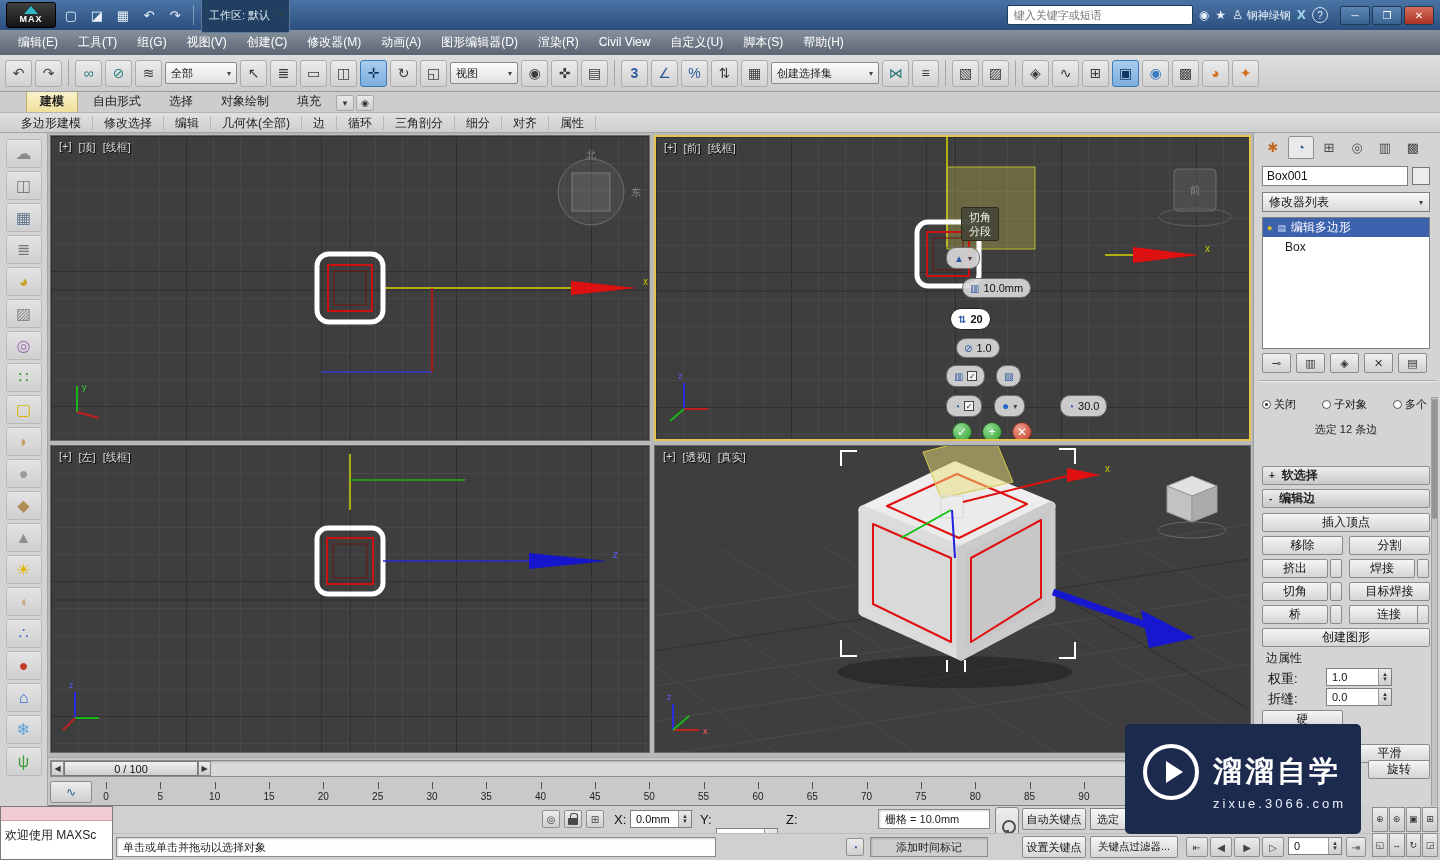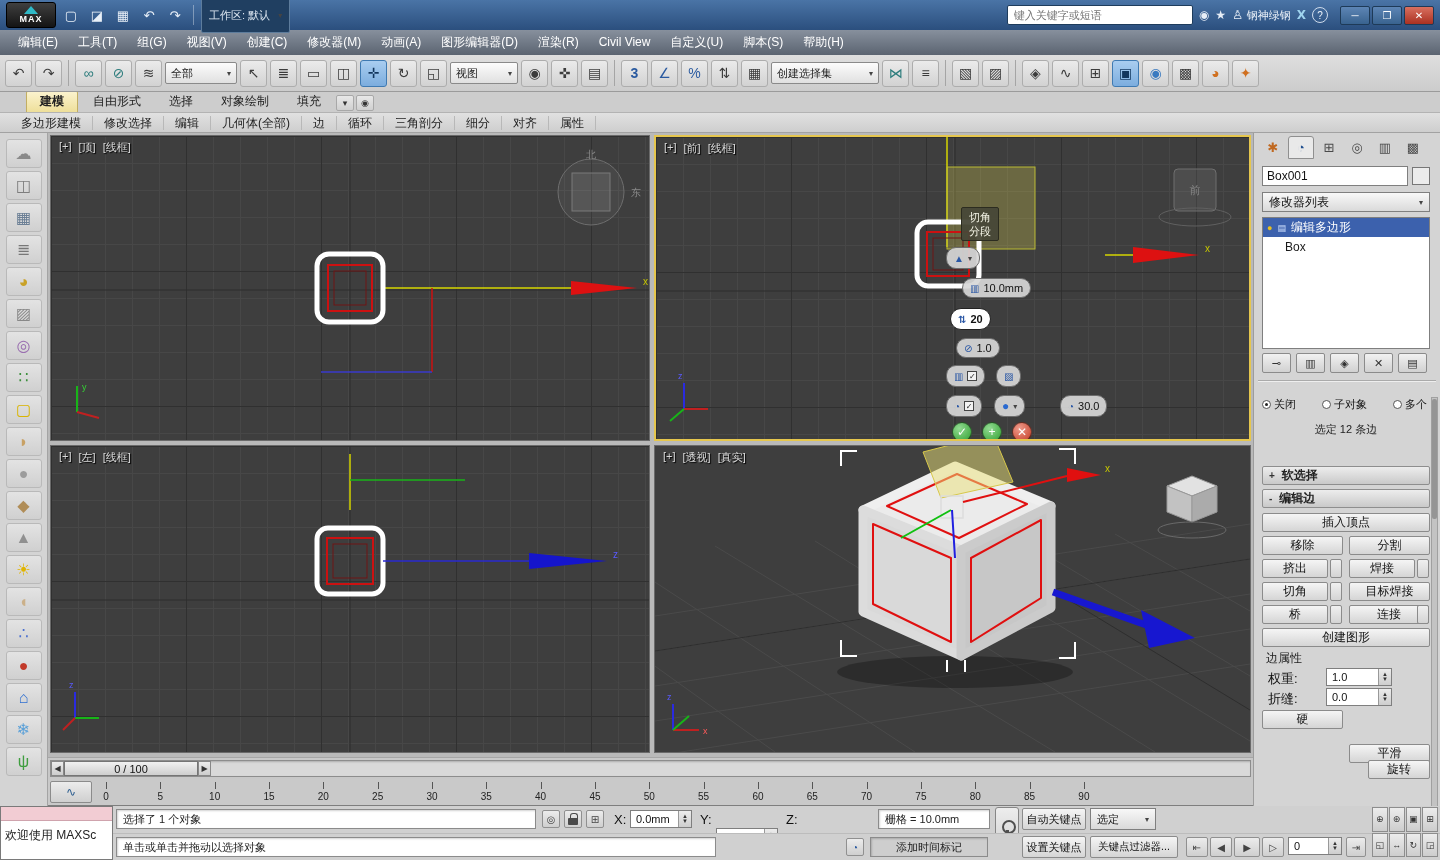--- a/index.html
+++ b/index.html
@@ -579,21 +579,20 @@
       <span class="tick">65</span>
       <span class="tick">70</span>
       <span class="tick">75</span>
       <span class="tick">80</span>
       <span class="tick">85</span>
       <span class="tick">90</span>
     </div>
   </div>
 
   <div class="abs status1">
-    <div class="abs sunken" style="left:116px;top:3px;width:420px;height:20px">选择了 1 个对象</div>
     <span class="abs sicon cc" style="left:542px;top:4px">◎</span>
     <span class="abs sicon cc" style="left:564px;top:4px">
         <span class="padlock"></span>
       </span>
     <span class="abs sicon cc" style="left:586px;top:4px">⊞</span>
     <span class="abs slab" style="left:614px;top:6px">X:</span>
     <div class="abs spin" style="left:630px;top:4px;width:62px">
       <span>0.0mm</span>
       <span class="updown">▲<br>▼</span>
     </div>
@@ -644,14 +643,21 @@
     <span class="nav-btn">⊕</span>
     <span class="nav-btn">⊛</span>
     <span class="nav-btn">▣</span>
     <span class="nav-btn">⊞</span>
     <span class="nav-btn">◱</span>
     <span class="nav-btn">↔</span>
     <span class="nav-btn">↻</span>
     <span class="nav-btn">◲</span>
   </div>
 
+  <div class="abs watermark">
+    <div class="wm-circle">
+      <div class="wm-play"></div>
+    </div>
+    <div class="wm-title">溜溜自学</div>
+    <div class="wm-url">zixue.3066.com</div>
+  </div>
 
 </div>
 
 </body></html>

